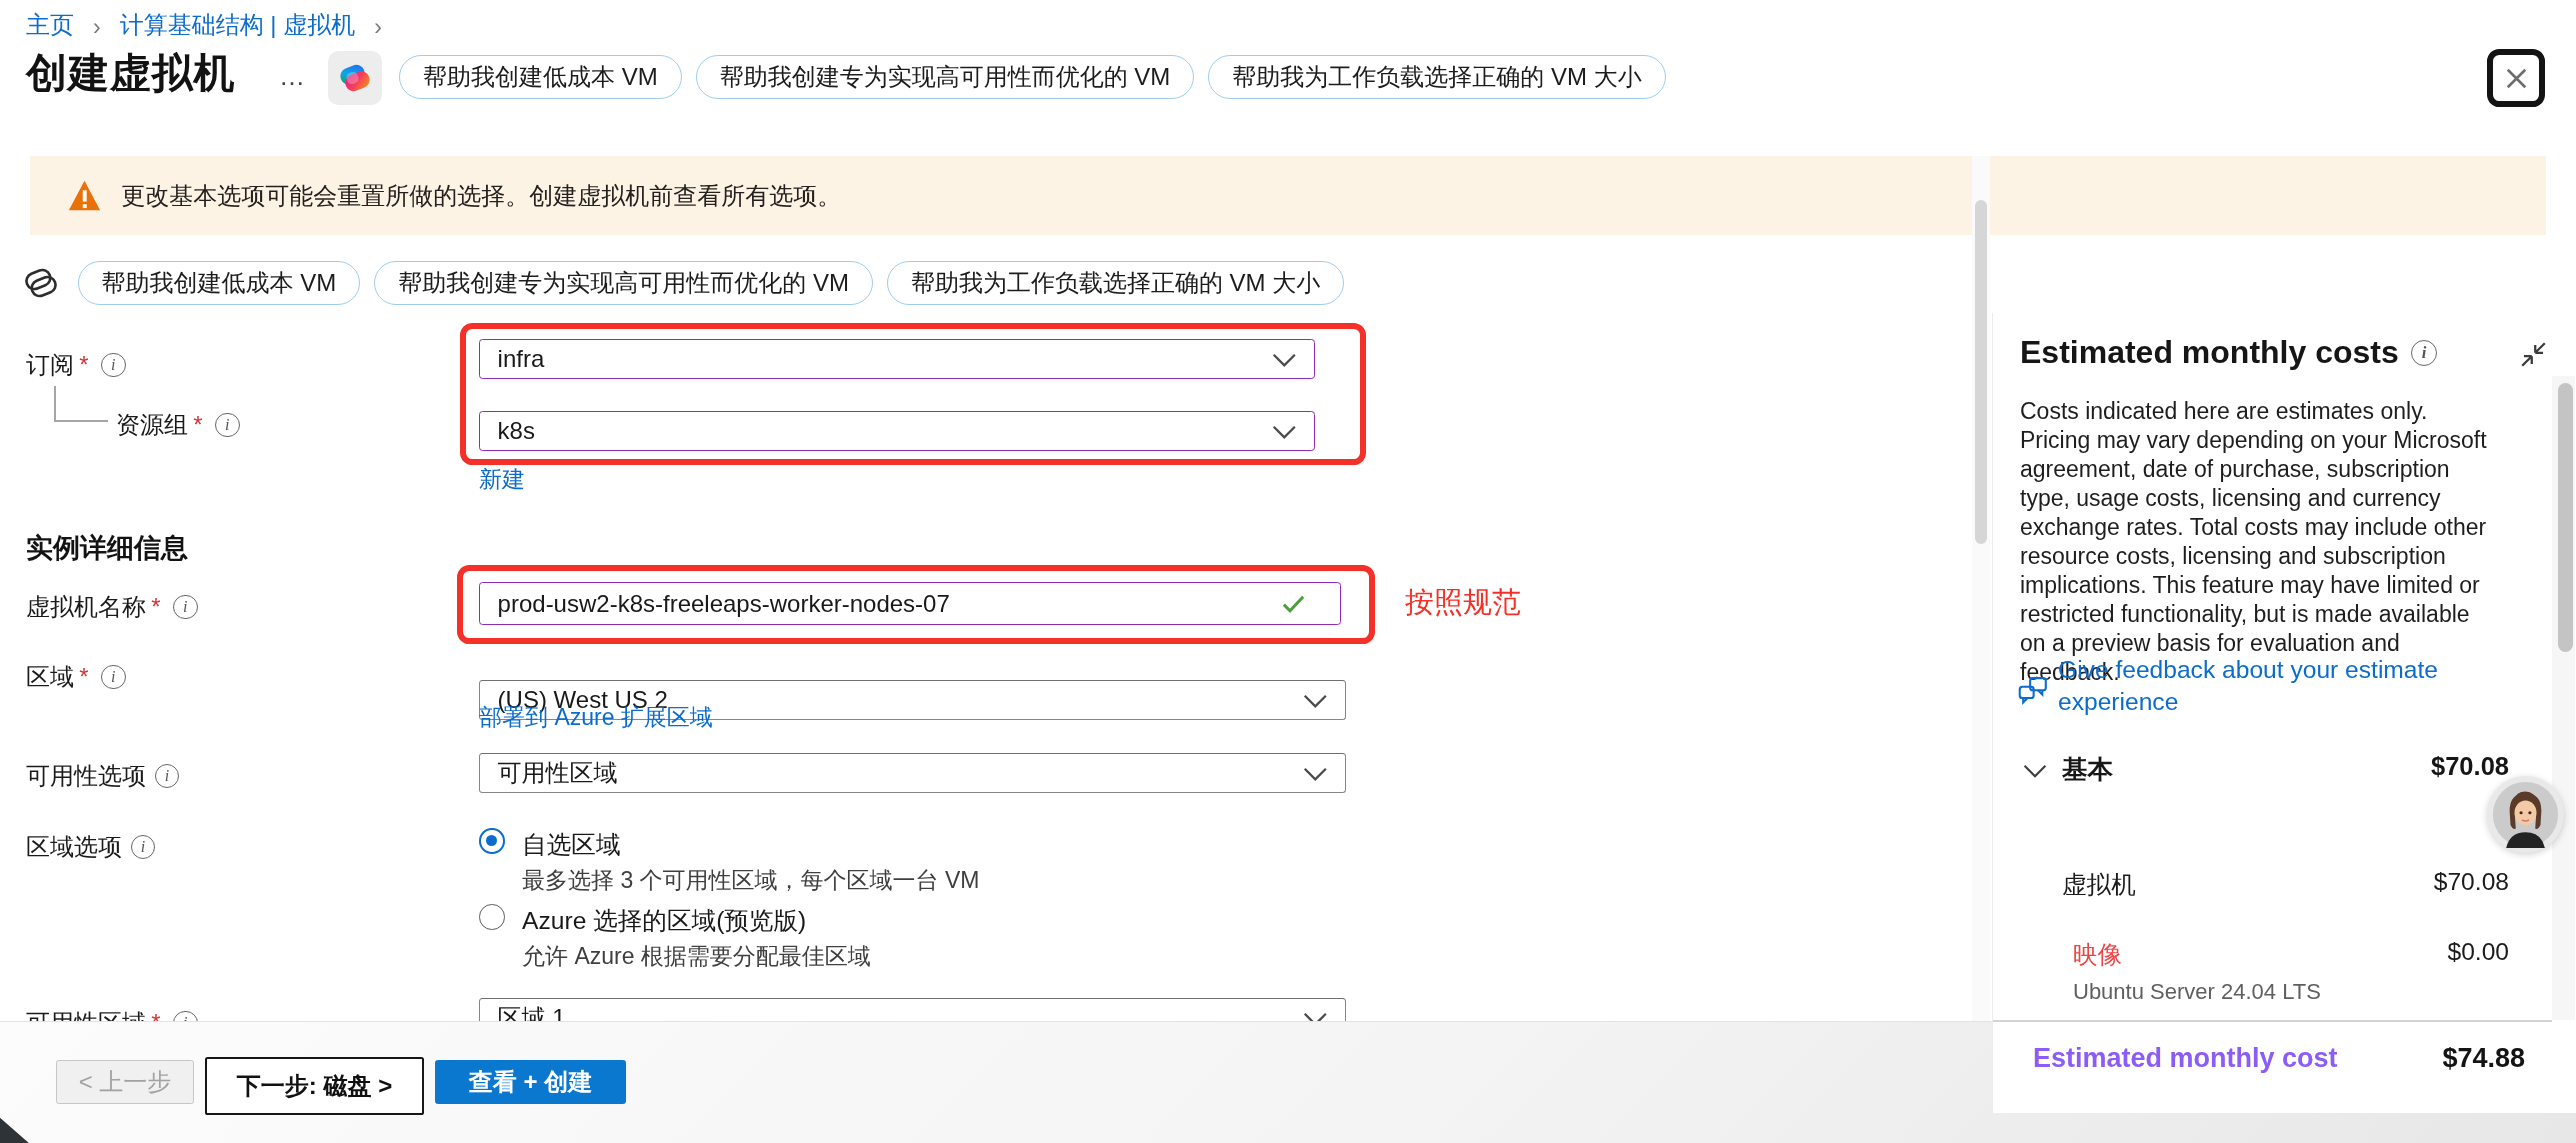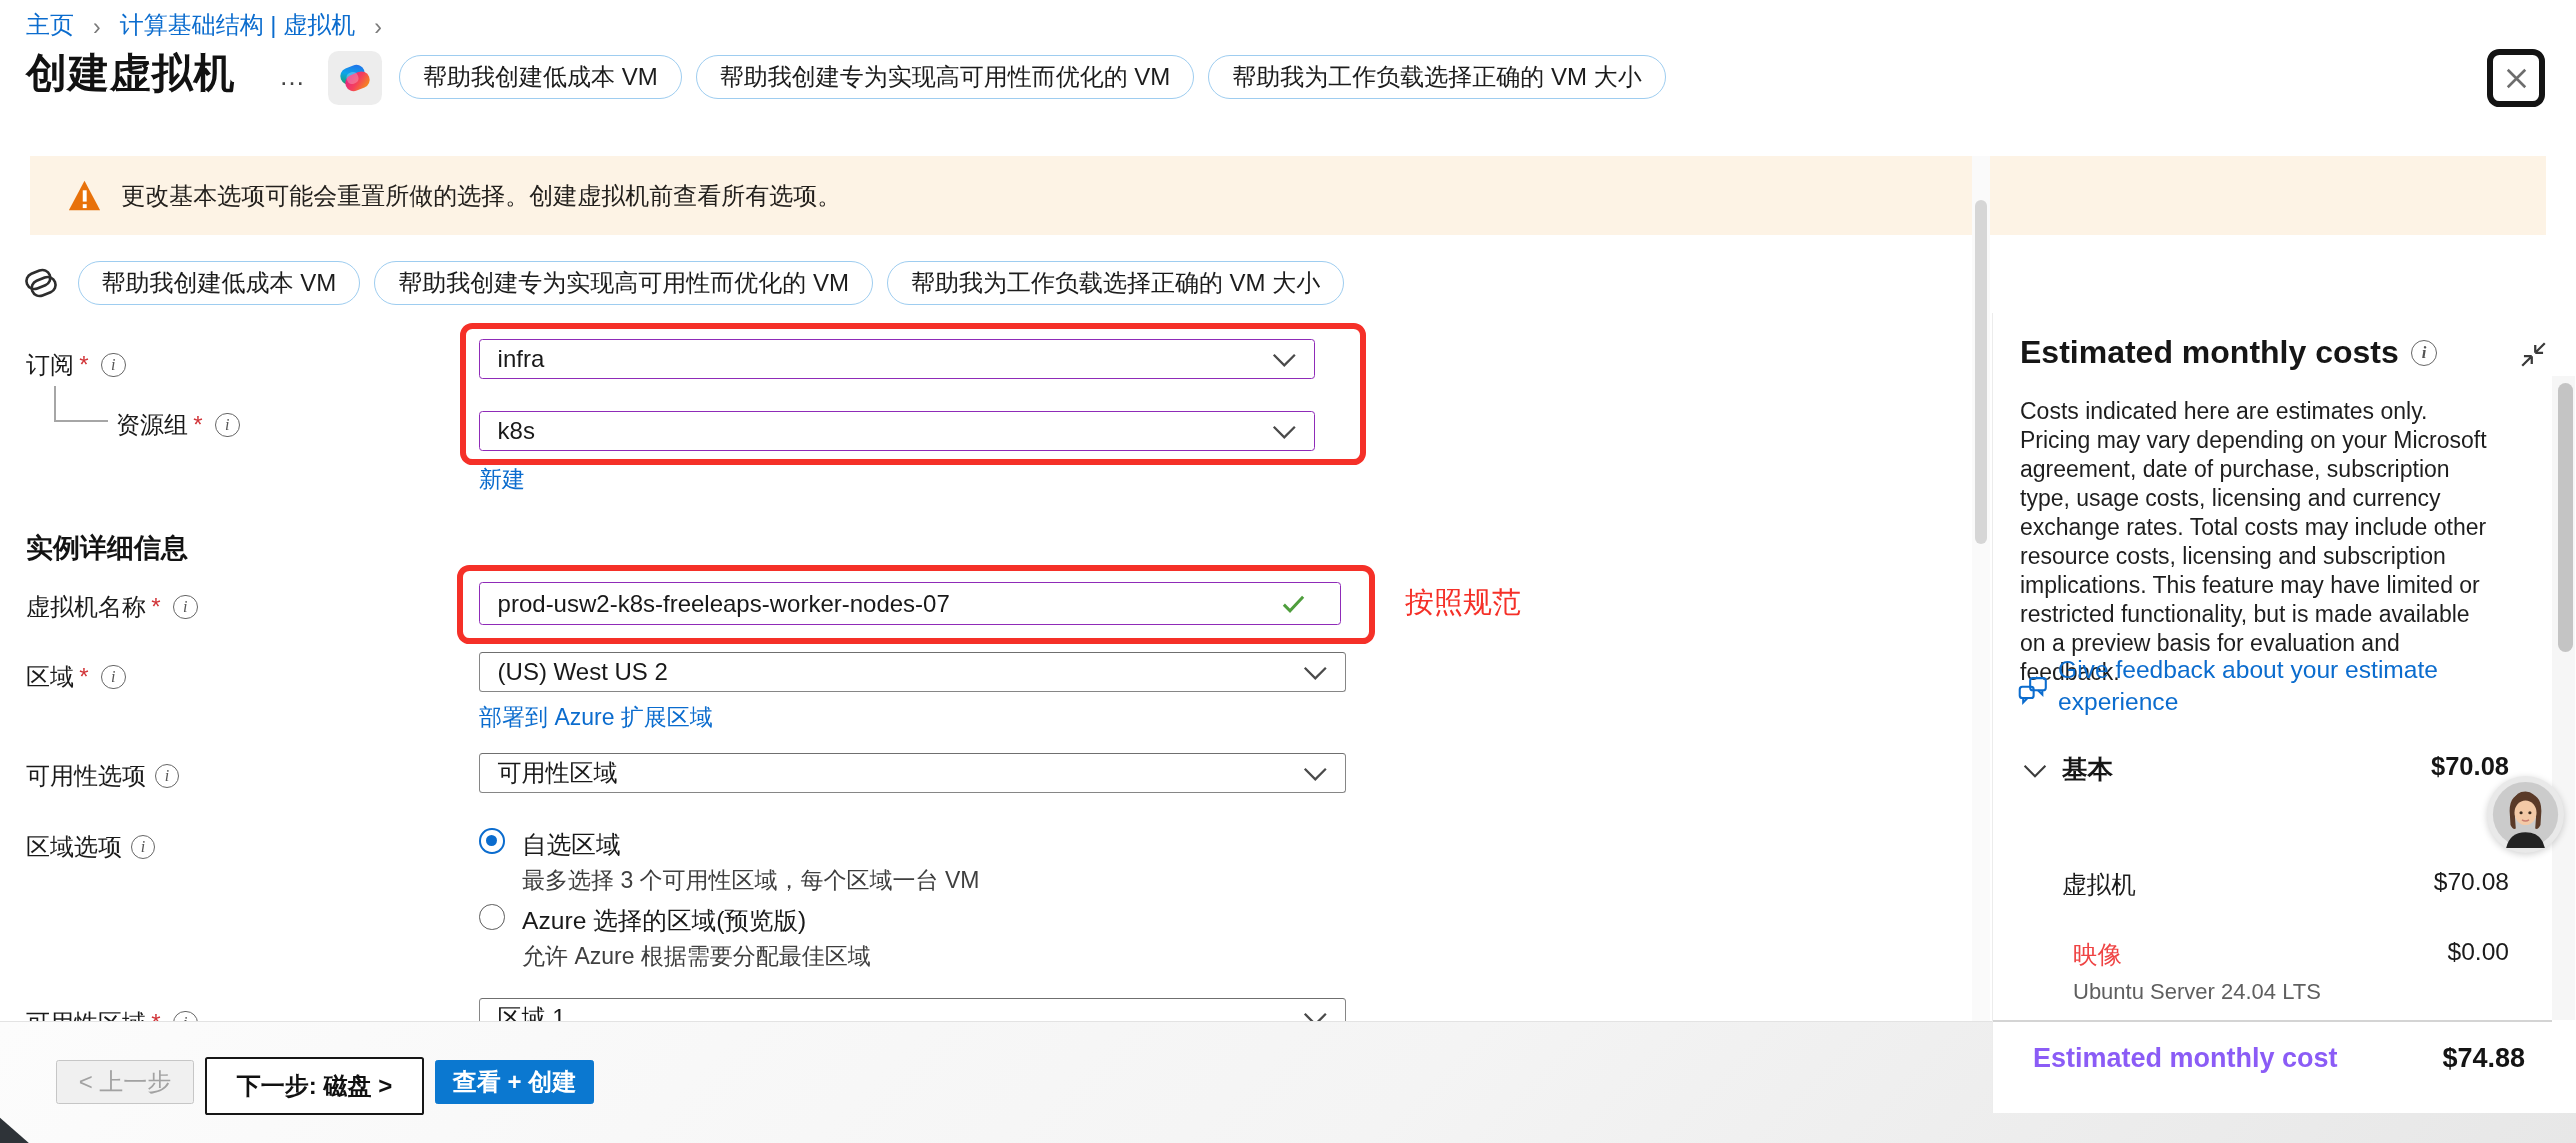--- a/index.html
+++ b/index.html
@@ -82,21 +82,21 @@
   .main-sb-thumb { position:absolute; left:1975px; top:200px; width:12.3px; height:344px; background:#d6d6d6; border-radius:6.1px; cursor:pointer; z-index:4; }
 
   
   .avatar { position:absolute; left:2487px; top:776px; width:77px; height:77px; border-radius:50%; background:#e9e9e9; box-shadow:0 1.8px 7px rgba(0,0,0,.18); display:flex; align-items:center; justify-content:center; z-index:8; cursor:pointer; }
 
   
   .footer { position:absolute; left:0; top:1021px; width:2576px; height:122px; background:linear-gradient(135deg,#fcfcfc 0%,#f4f4f4 55%,#e7e7e7 100%); border-top:1.8px solid #e3e3e3; z-index:3; }
   .btn { position:absolute; top:38px; height:44px; display:flex; align-items:center; justify-content:center; font-size:24px; border-radius:2.6px; cursor:pointer; }
   .btn-prev { left:56px; width:138px; background:#f0f0f0; border:1.8px solid #c6c6c6; color:#a2a2a2; }
   .btn-next { left:205px; width:219px; top:35px; height:58px; background:#fff; border:2.6px solid #161616; color:#111; font-weight:700; }
-  .btn-create { left:435px; width:159px; background:#0b78d0; border:1.8px solid #0b78d0; color:#fff; font-weight:700; }
+  .btn-create { left:435px; width:191px; background:#0b78d0; border:1.8px solid #0b78d0; color:#fff; font-weight:700; }
   .feedback-bottom { position:absolute; left:2413px; top:54px; display:flex; align-items:center; gap:10.5px; cursor:pointer; z-index:6; }
   .feedback-bottom span { color:#0b6cce; font-size:26px; }
 
   .corner-tri { position:absolute; left:0; top:1112px; width:30px; height:32px; background:#2e3338; clip-path:polygon(0 18%, 0 100%, 100% 100%); z-index:7; }
 </style>
 </head>
 <body>
 
 <div class="page">
 
@@ -199,21 +199,21 @@
     <svg class="vm-check" width="23" height="18.4" viewBox="0 0 26 21">
       <path d="M2 11 L9 18 L24 2" fill="none" stroke="#4f9e3d" stroke-width="3.4"></path>
     </svg>
   </div>
 
   <div class="lbl" style="left:26px; top:661px;">
     <span>区域</span>
       <span class="req">*</span>
     <span class="info-ic">i</span>
   </div>
-  <div class="dd" style="left:479px; top:652px; width:867px;">
+  <div class="dd" style="left:479px; top:680px; width:867px;">
     <span>(US) West US 2</span>
     <svg class="chev" width="24.6" height="15" viewBox="0 0 28 17">
         <path d="M2 2 L14 14 L26 2" fill="none" stroke="#4a4a4a" stroke-width="2.6"></path>
       </svg>
   </div>
   <a class="link" style="left:479px; top:702px;">部署到 Azure 扩展区域</a>
 
   <div class="lbl" style="left:26px; top:760px;">
     <span>可用性选项</span>
     <span class="info-ic">i</span>

